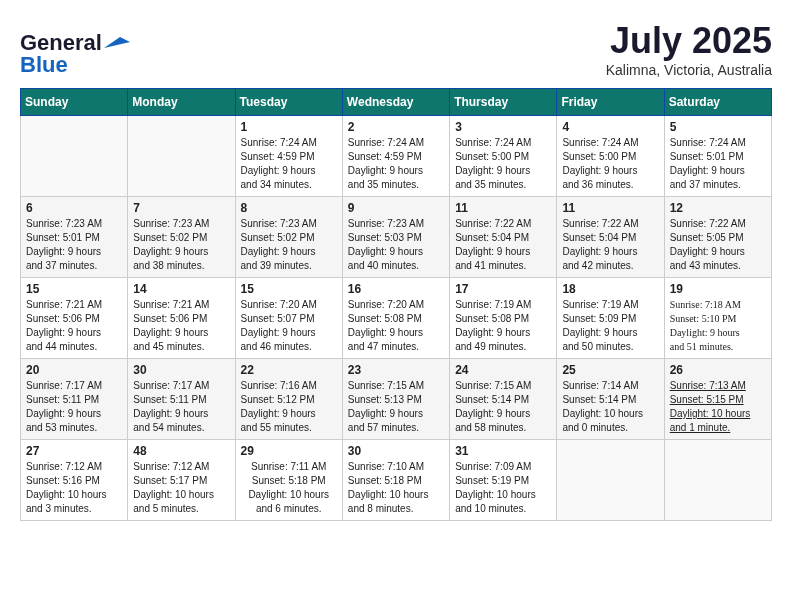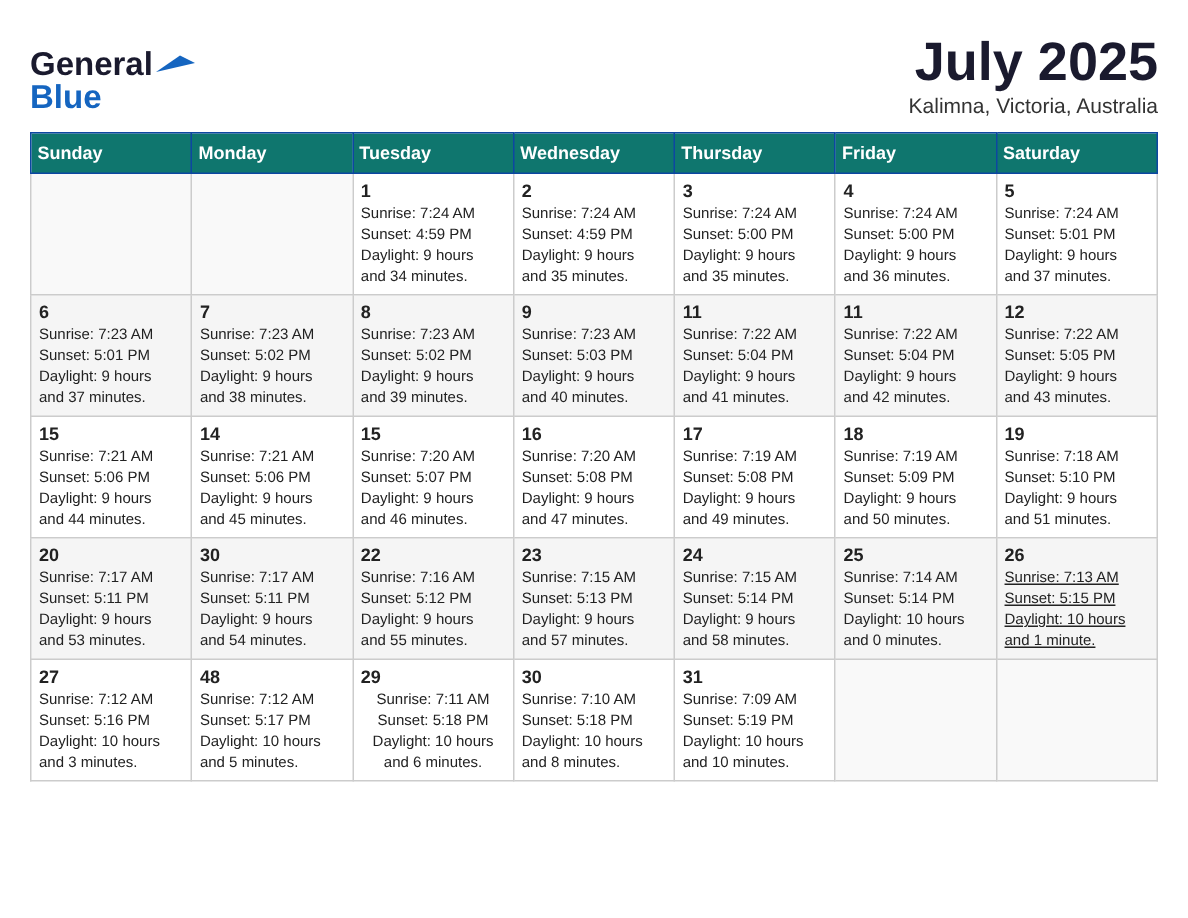--- a/index.html
+++ b/index.html
@@ -231,21 +231,21 @@
         </td>
         <td>
           <div class="day-number">18</div>
           <div class="day-info" style="white-space: pre-line;">Sunrise: 7:19 AM
 Sunset: 5:09 PM
 Daylight: 9 hours
 and 50 minutes.</div>
         </td>
         <td>
           <div class="day-number">19</div>
-          <div class="day-info" style="white-space: pre-line;">Sunrise: 7:18 AM
+          <div class="day-info" style="white-space: pre-line; font-family: Liberation Serif, serif;">Sunrise: 7:18 AM
 Sunset: 5:10 PM
 Daylight: 9 hours
 and 51 minutes.</div>
         </td>
       </tr>
       <tr>
         <td>
           <div class="day-number">20</div>
           <div class="day-info" style="white-space: pre-line;">Sunrise: 7:17 AM
 Sunset: 5:11 PM

